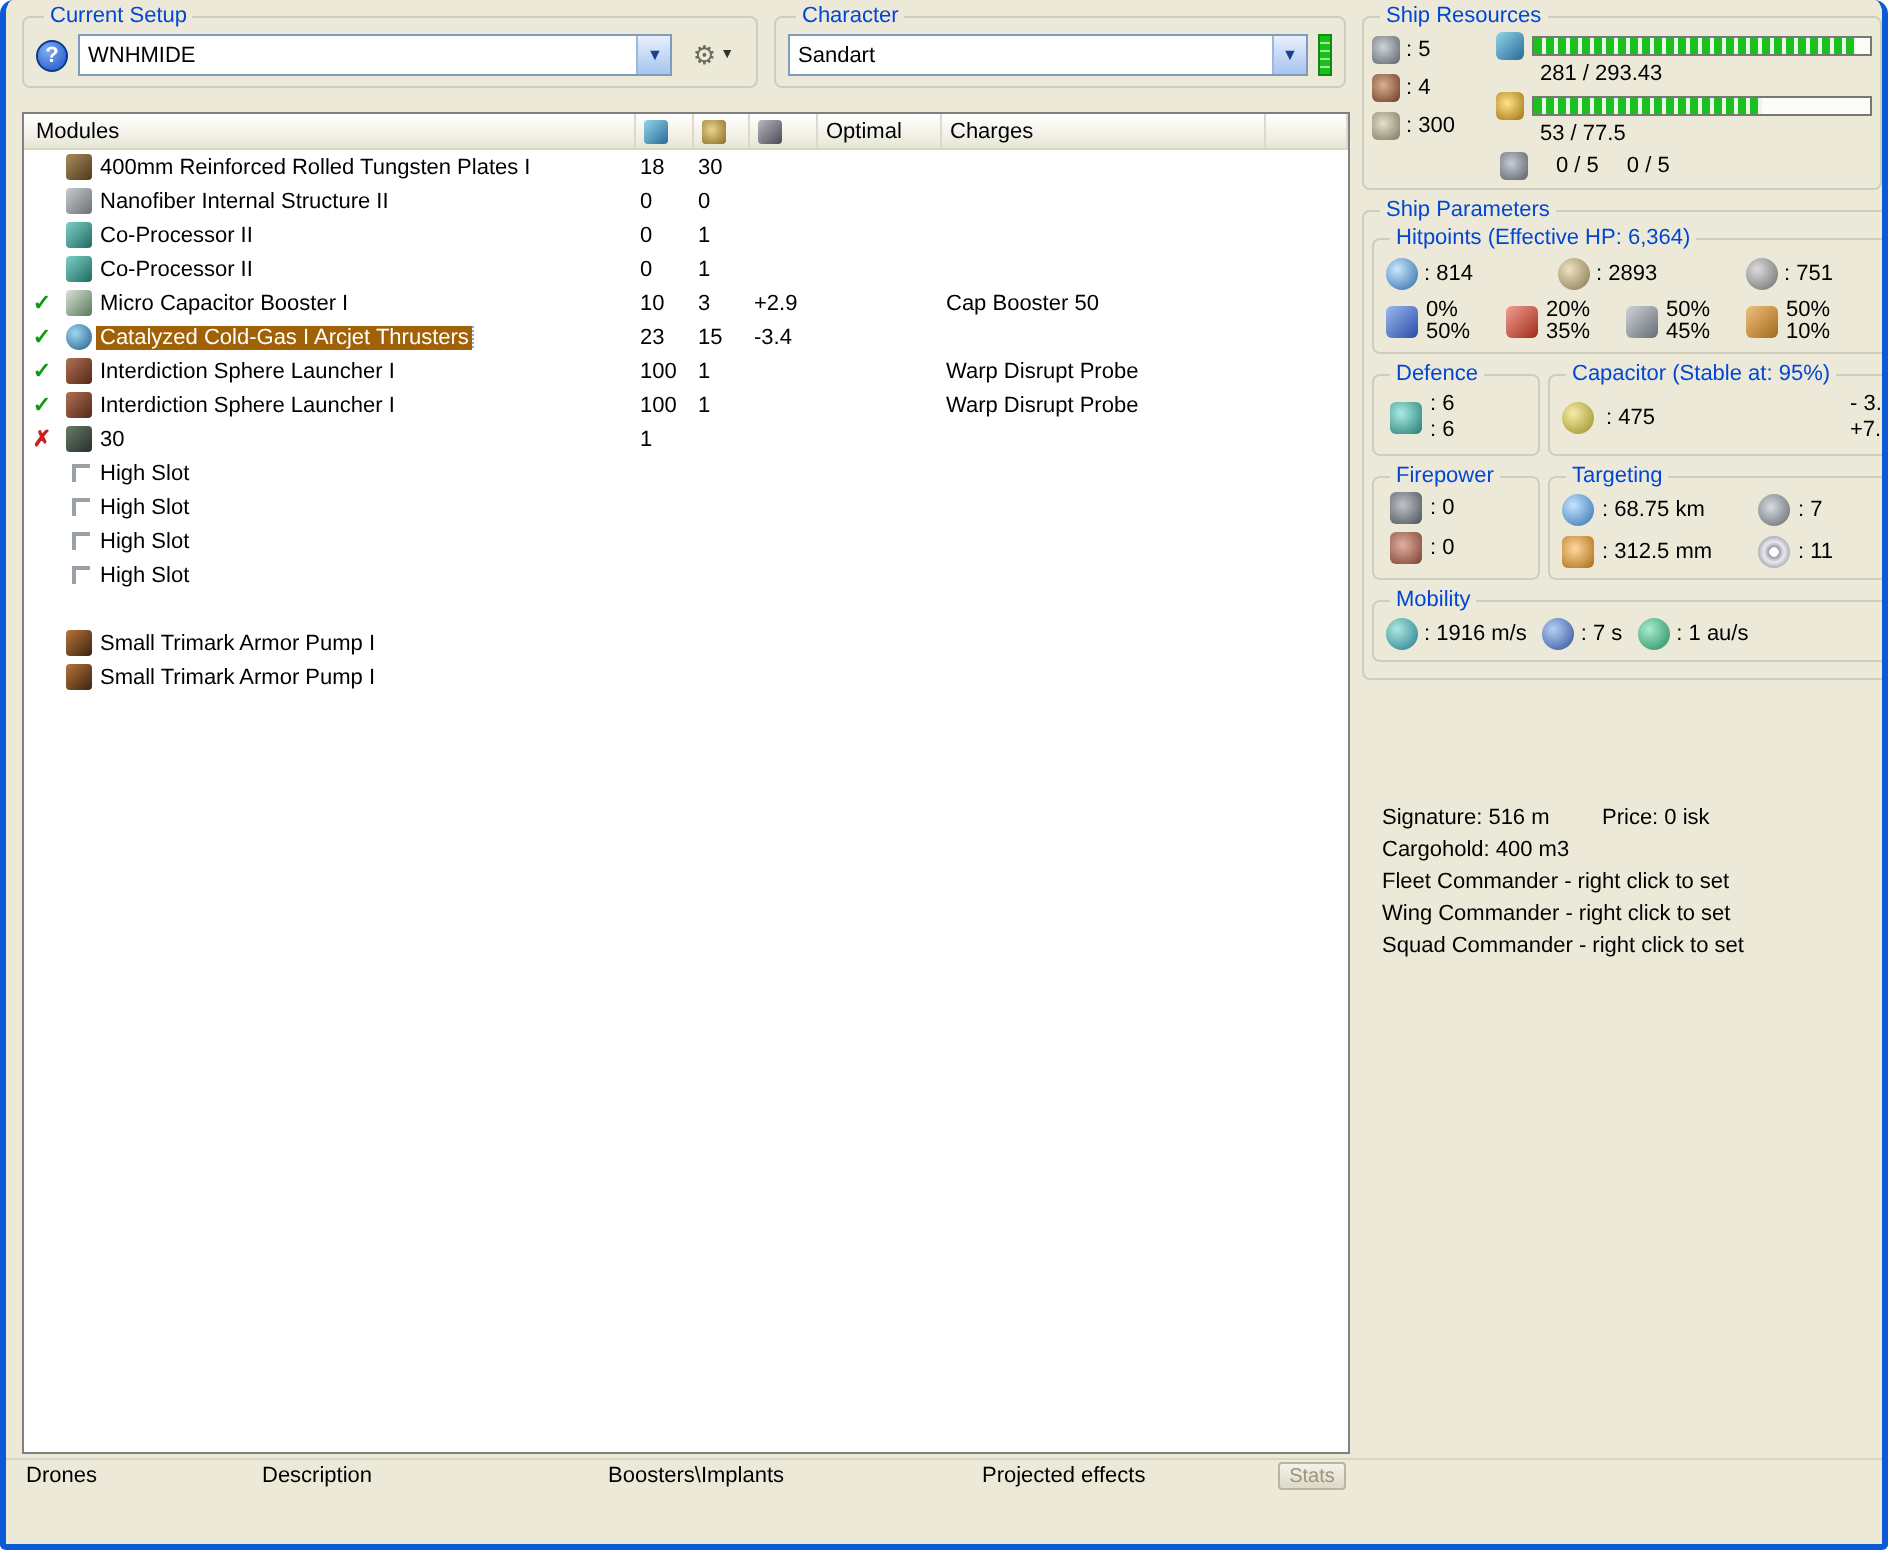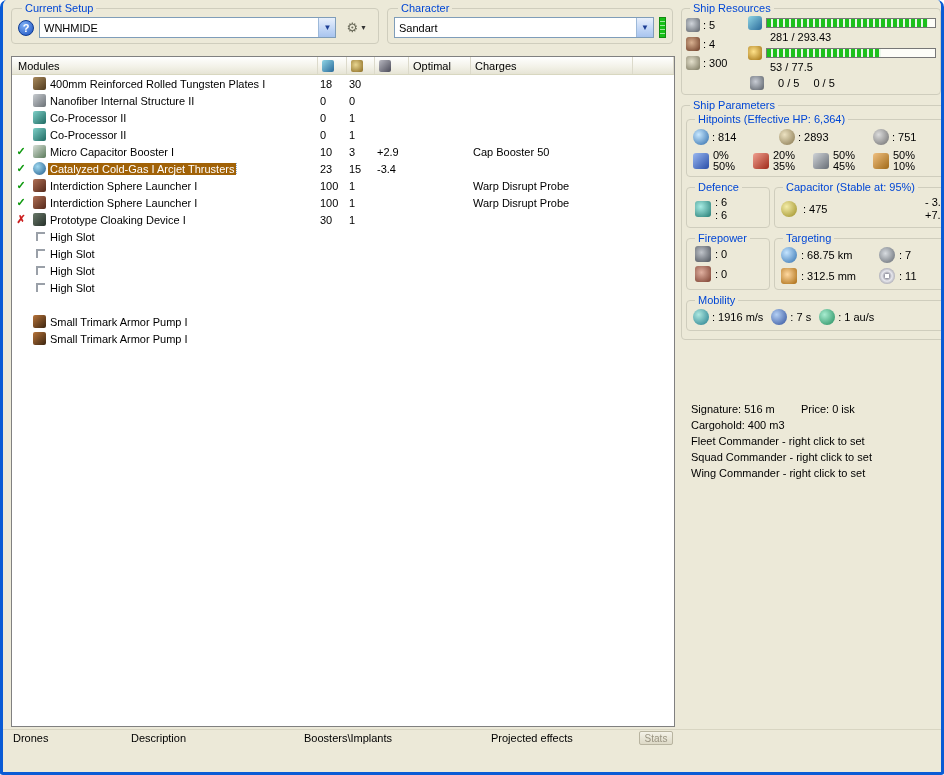--- a/index.html
+++ b/index.html
@@ -310,21 +310,20 @@
             <span class="cell num">1</span>
             <span class="cell num"></span>
             <span class="cell num"></span>
             <span class="cell num">Warp Disrupt Probe</span>
           </div>
           <div class="trow">
             <span class="cell st err">✗</span>
             <span class="cell micon-wrap">
               <i class="micon cloak-icon"></i>
             </span>
-            <span class="cell mname"><span class="nametext">Prototype Cloaking Device I</span></span>
             <span class="cell num">30</span>
             <span class="cell num">1</span>
             <span class="cell num"></span>
             <span class="cell num"></span>
             <span class="cell num"></span>
           </div>
           <div class="trow">
             <span class="cell st "></span>
             <span class="cell micon-wrap">
               <i class="micon highslot-icon"></i>
@@ -574,22 +573,22 @@
         </fieldset>
       </fieldset>
 
       <div class="stats-text">
         <div class="stats-line1">
           <span class="sig">Signature: 516 m</span>
           <span>Price: 0 isk</span>
         </div>
         <div>Cargohold: 400 m3</div>
         <div>Fleet Commander - right click to set</div>
+        <div>Wing Commander - right click to set</div>
         <div>Squad Commander - right click to set</div>
-        <div>Wing Commander - right click to set</div>
       </div>
     </div>
 
     <div class="tabbar">
       <span class="tab tab-drones">Drones</span>
       <span class="tab tab-desc">Description</span>
       <span class="tab tab-boost">Boosters\Implants</span>
       <span class="tab tab-proj">Projected effects</span>
       <span class="stats-btn">Stats</span>
     </div>

